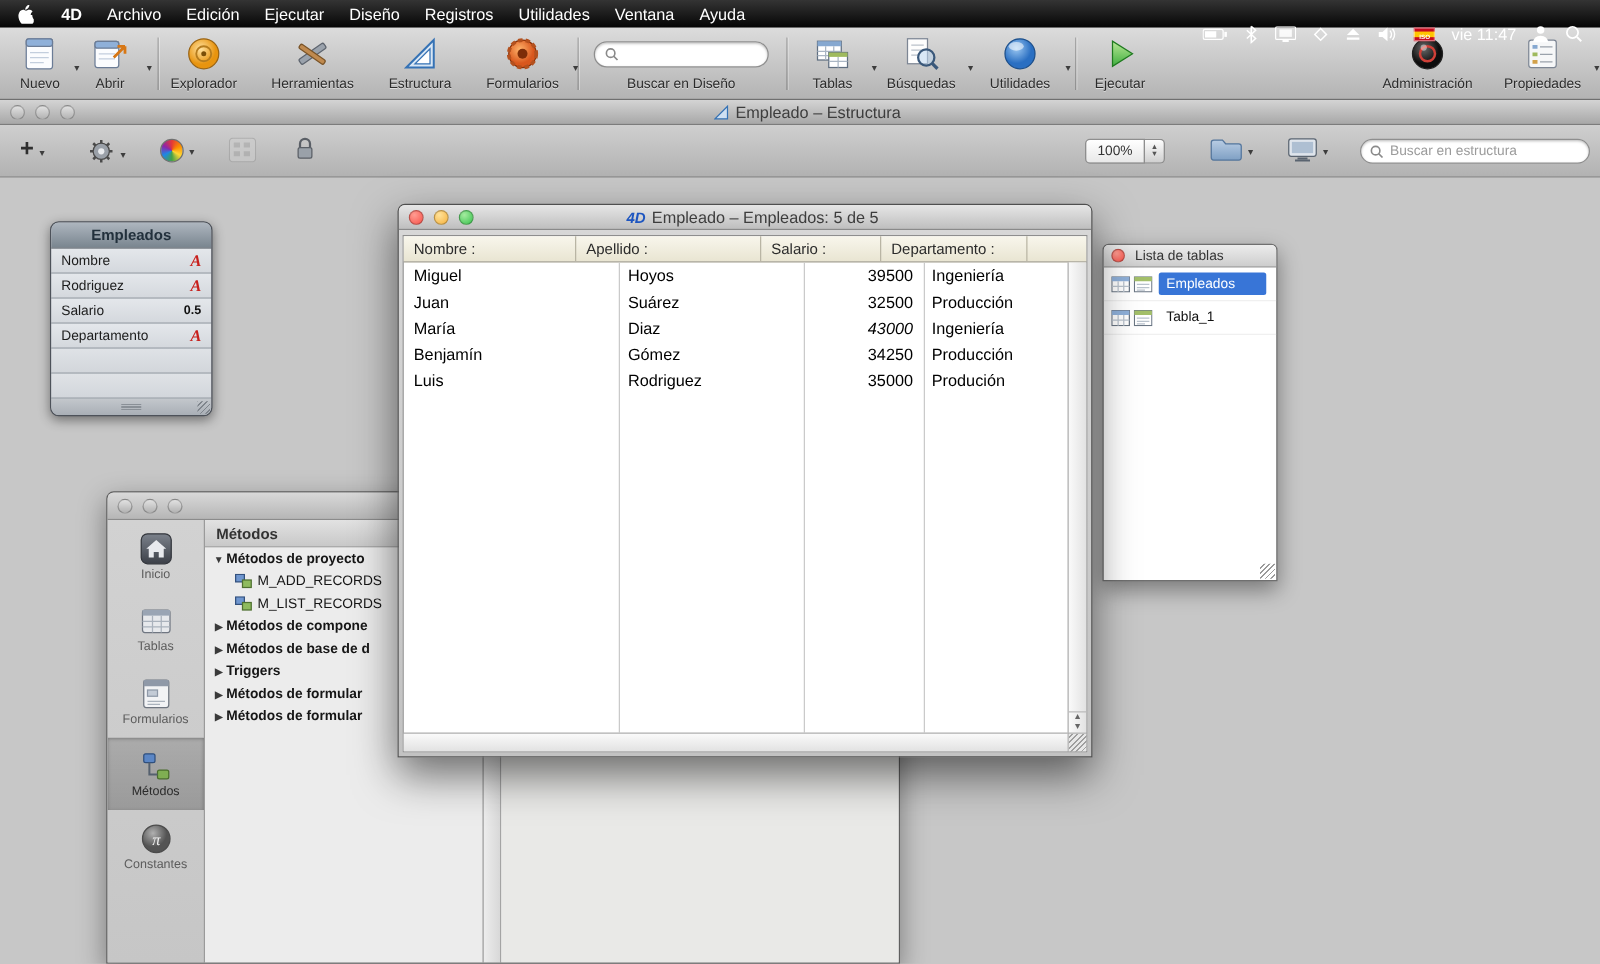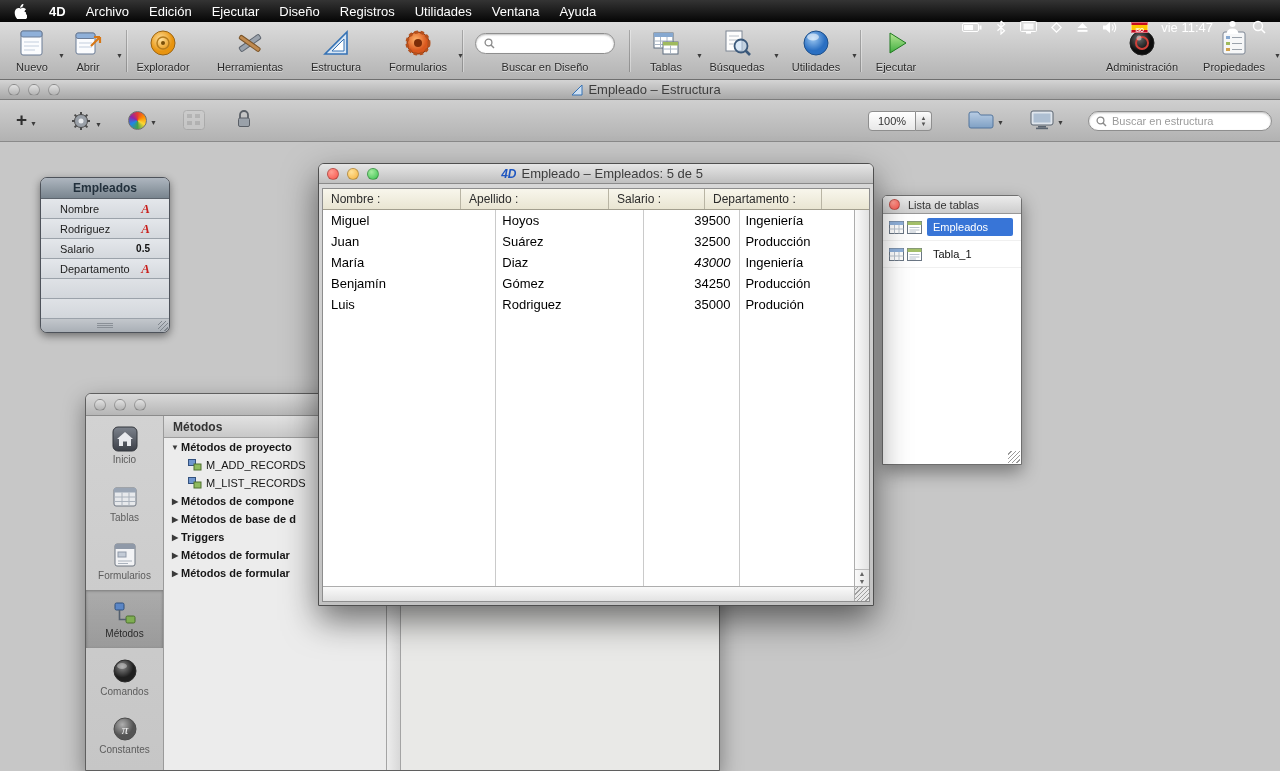--- a/index.html
+++ b/index.html
@@ -59,21 +59,21 @@
   .st-search input::placeholder { color:#9b9b9b; }
 
   .canvas { position:absolute; top:142px; left:0; right:0; bottom:0; background:#c7c7c7; z-index:1; }
 
   
   .struct-table { position:absolute; left:40px; top:177px; width:130px; z-index:6;
     border:1px solid #4d525a; border-radius:7px; overflow:hidden; background:#c5c9ce;
     box-shadow:0 3px 9px rgba(0,0,0,.45); }
   .struct-header { height:21px; background:linear-gradient(#aeb6bf,#79858f); border-bottom:1px solid #5c646d;
     font-size:12px; font-weight:bold; color:#22303c; text-align:center; line-height:21px; }
-  .struct-row { height:20px; display:flex; align-items:center; padding:0 19px;
+  .struct-row { height:20px; display:flex; align-items:center; padding:0 8px;
     background:linear-gradient(#e4e7eb,#d4d8dd); border-bottom:1px solid #9ba2aa; font-size:11px; color:#1c1c1c; }
   .struct-row.empty { background:linear-gradient(#dfe2e6,#d2d6db); }
   .ftype { margin-left:auto; color:#c8201d; font-family:"Liberation Serif",serif; font-style:italic; font-weight:bold; font-size:13px; line-height:12px; }
   .ftype.num { color:#101010; font-family:"Liberation Sans",sans-serif; font-style:normal; font-size:10px; }
   .struct-footer { height:13px; background:linear-gradient(#c3c7cc,#a9afb6); position:relative; }
   .struct-footer .knurl { position:absolute; left:50%; top:4px; width:16px; height:5px; transform:translateX(-50%);
     background:repeating-linear-gradient(#8a9097 0 1px, transparent 1px 2px); }
   .corner-grip { position:absolute; right:1px; bottom:1px; width:10px; height:10px;
     background:repeating-linear-gradient(-45deg, transparent 0 2px, #7f858c 2px 3px); }
 
@@ -351,29 +351,20 @@
               <rect x="3" y="3" width="9" height="7" rx="1.5" fill="#5b86c5" stroke="#2f4f7d"></rect>
               <rect x="14" y="16" width="9" height="7" rx="1.5" fill="#7fae52" stroke="#4a6d2c"></rect>
               <path d="M7.5 10 V19.5 H14" fill="none" stroke="#55606e" stroke-width="1.6"></path>
             </svg>
           </span>
         <span class="lbl">Métodos</span>
       </div>
       <div class="exp-side-item">
         <span>
             <svg width="26" height="26">
-              <circle cx="13" cy="13" r="11" fill="url(#gsph1)" stroke="#2c2c2c"></circle>
-              <ellipse cx="10" cy="8" rx="5" ry="3" fill="rgba(255,255,255,.35)"></ellipse>
-            </svg>
-          </span>
-        <span class="lbl">Comandos</span>
-      </div>
-      <div class="exp-side-item">
-        <span>
-            <svg width="26" height="26">
               <circle cx="13" cy="13" r="11" fill="url(#gsph2)" stroke="#4c4c4c"></circle>
               <text x="13" y="18" font-size="13" fill="#f0f0f0" text-anchor="middle" font-style="italic" font-family="Liberation Serif, serif">π</text>
             </svg>
           </span>
         <span class="lbl">Constantes</span>
       </div>
     </div>
     <div class="exp-header">Métodos</div>
     <div class="exp-list">
       <div class="tree-row b">

